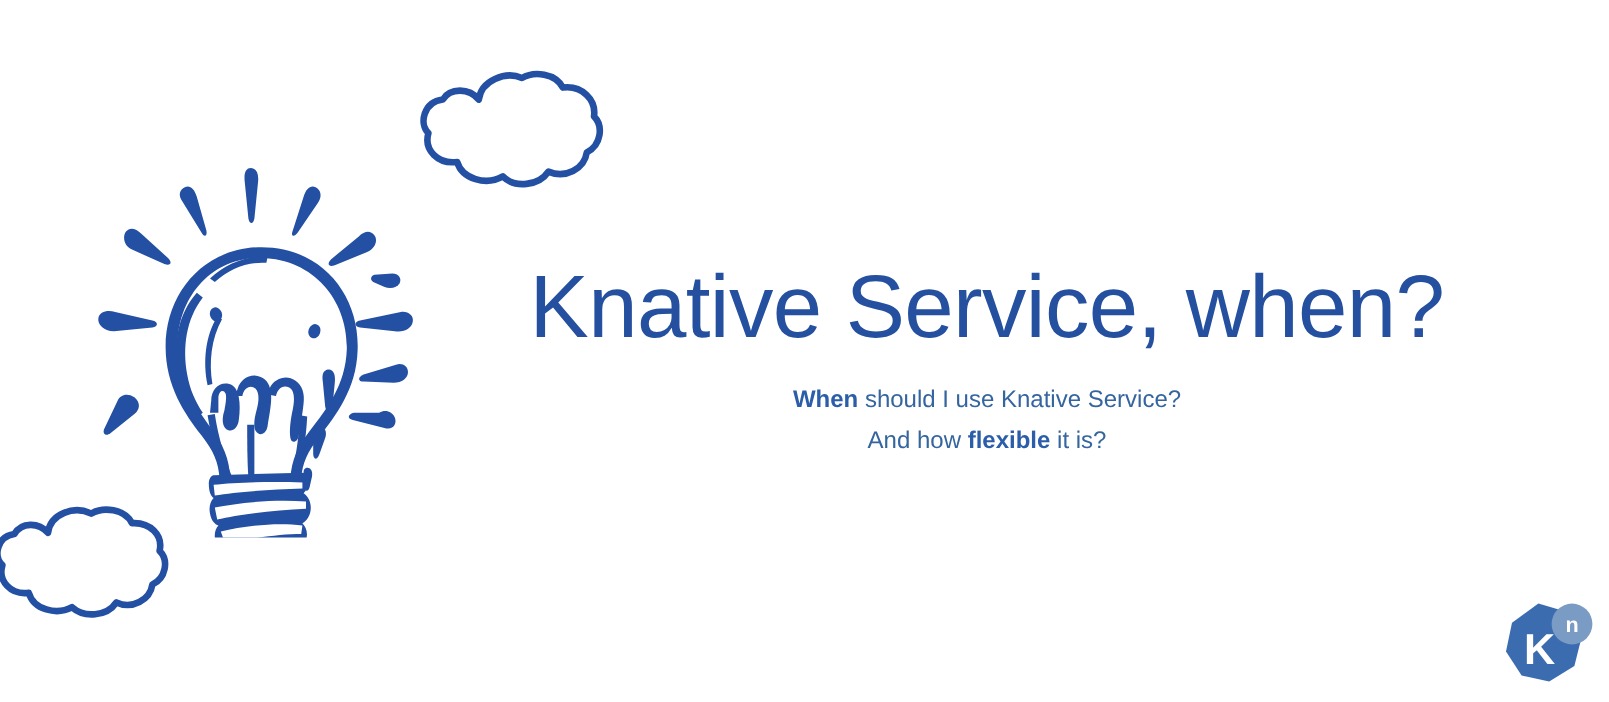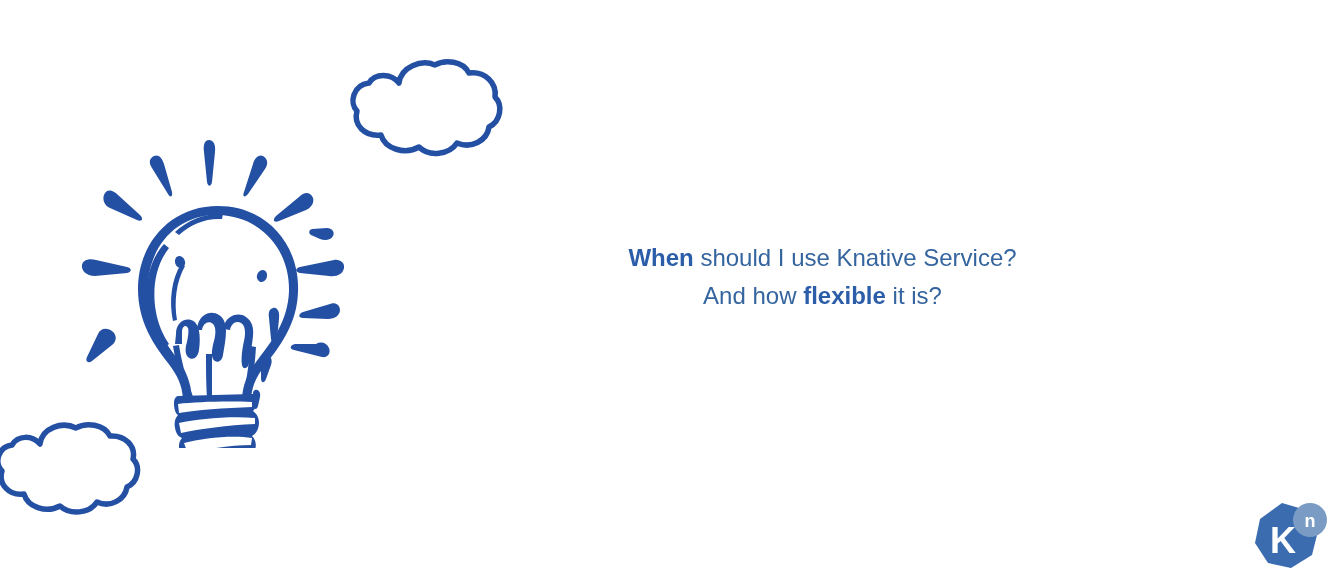--- a/index.html
+++ b/index.html
@@ -37,21 +37,21 @@
   }
   #page-title {
     font-size: 74px;
     font-weight: 400;
     color: #24509F;
     letter-spacing: -0.5px;
     line-height: 1.04;
     white-space: nowrap;
   }
   .subtitle-line {
-    font-size: 24px;
+    font-size: 20px;
     font-weight: 400;
     color: #35659F;
     line-height: 1.0;
     white-space: nowrap;
   }
   #subtitle-line-1 { margin-top: 28px; }
   #subtitle-line-2 { margin-top: 14px; }
   .subtitle-line b {
     font-weight: 700;
     color: #2B5DA8;
@@ -218,20 +218,21 @@
           <path d="M112 325 C131 320, 160 317, 180 320 L179 327
                    C160 327, 133 331, 116 336 Z"></path>
           <path d="M128 349 C140 345, 155 345, 165 348
                    C158 356, 138 357, 128 349 Z"></path>
         </g>
       </g>
     </svg>
   </div>
 
   <div id="text-block">
+    <div id="page-title">Knative Service, when?</div>
 
     <div class="subtitle-line" id="subtitle-line-1">
       <b>When</b><span> should I use Knative Service?</span>
     </div>
 
     <div class="subtitle-line" id="subtitle-line-2">
       <span>And how </span><b>flexible</b><span> it is?</span>
     </div>
   </div>
 

